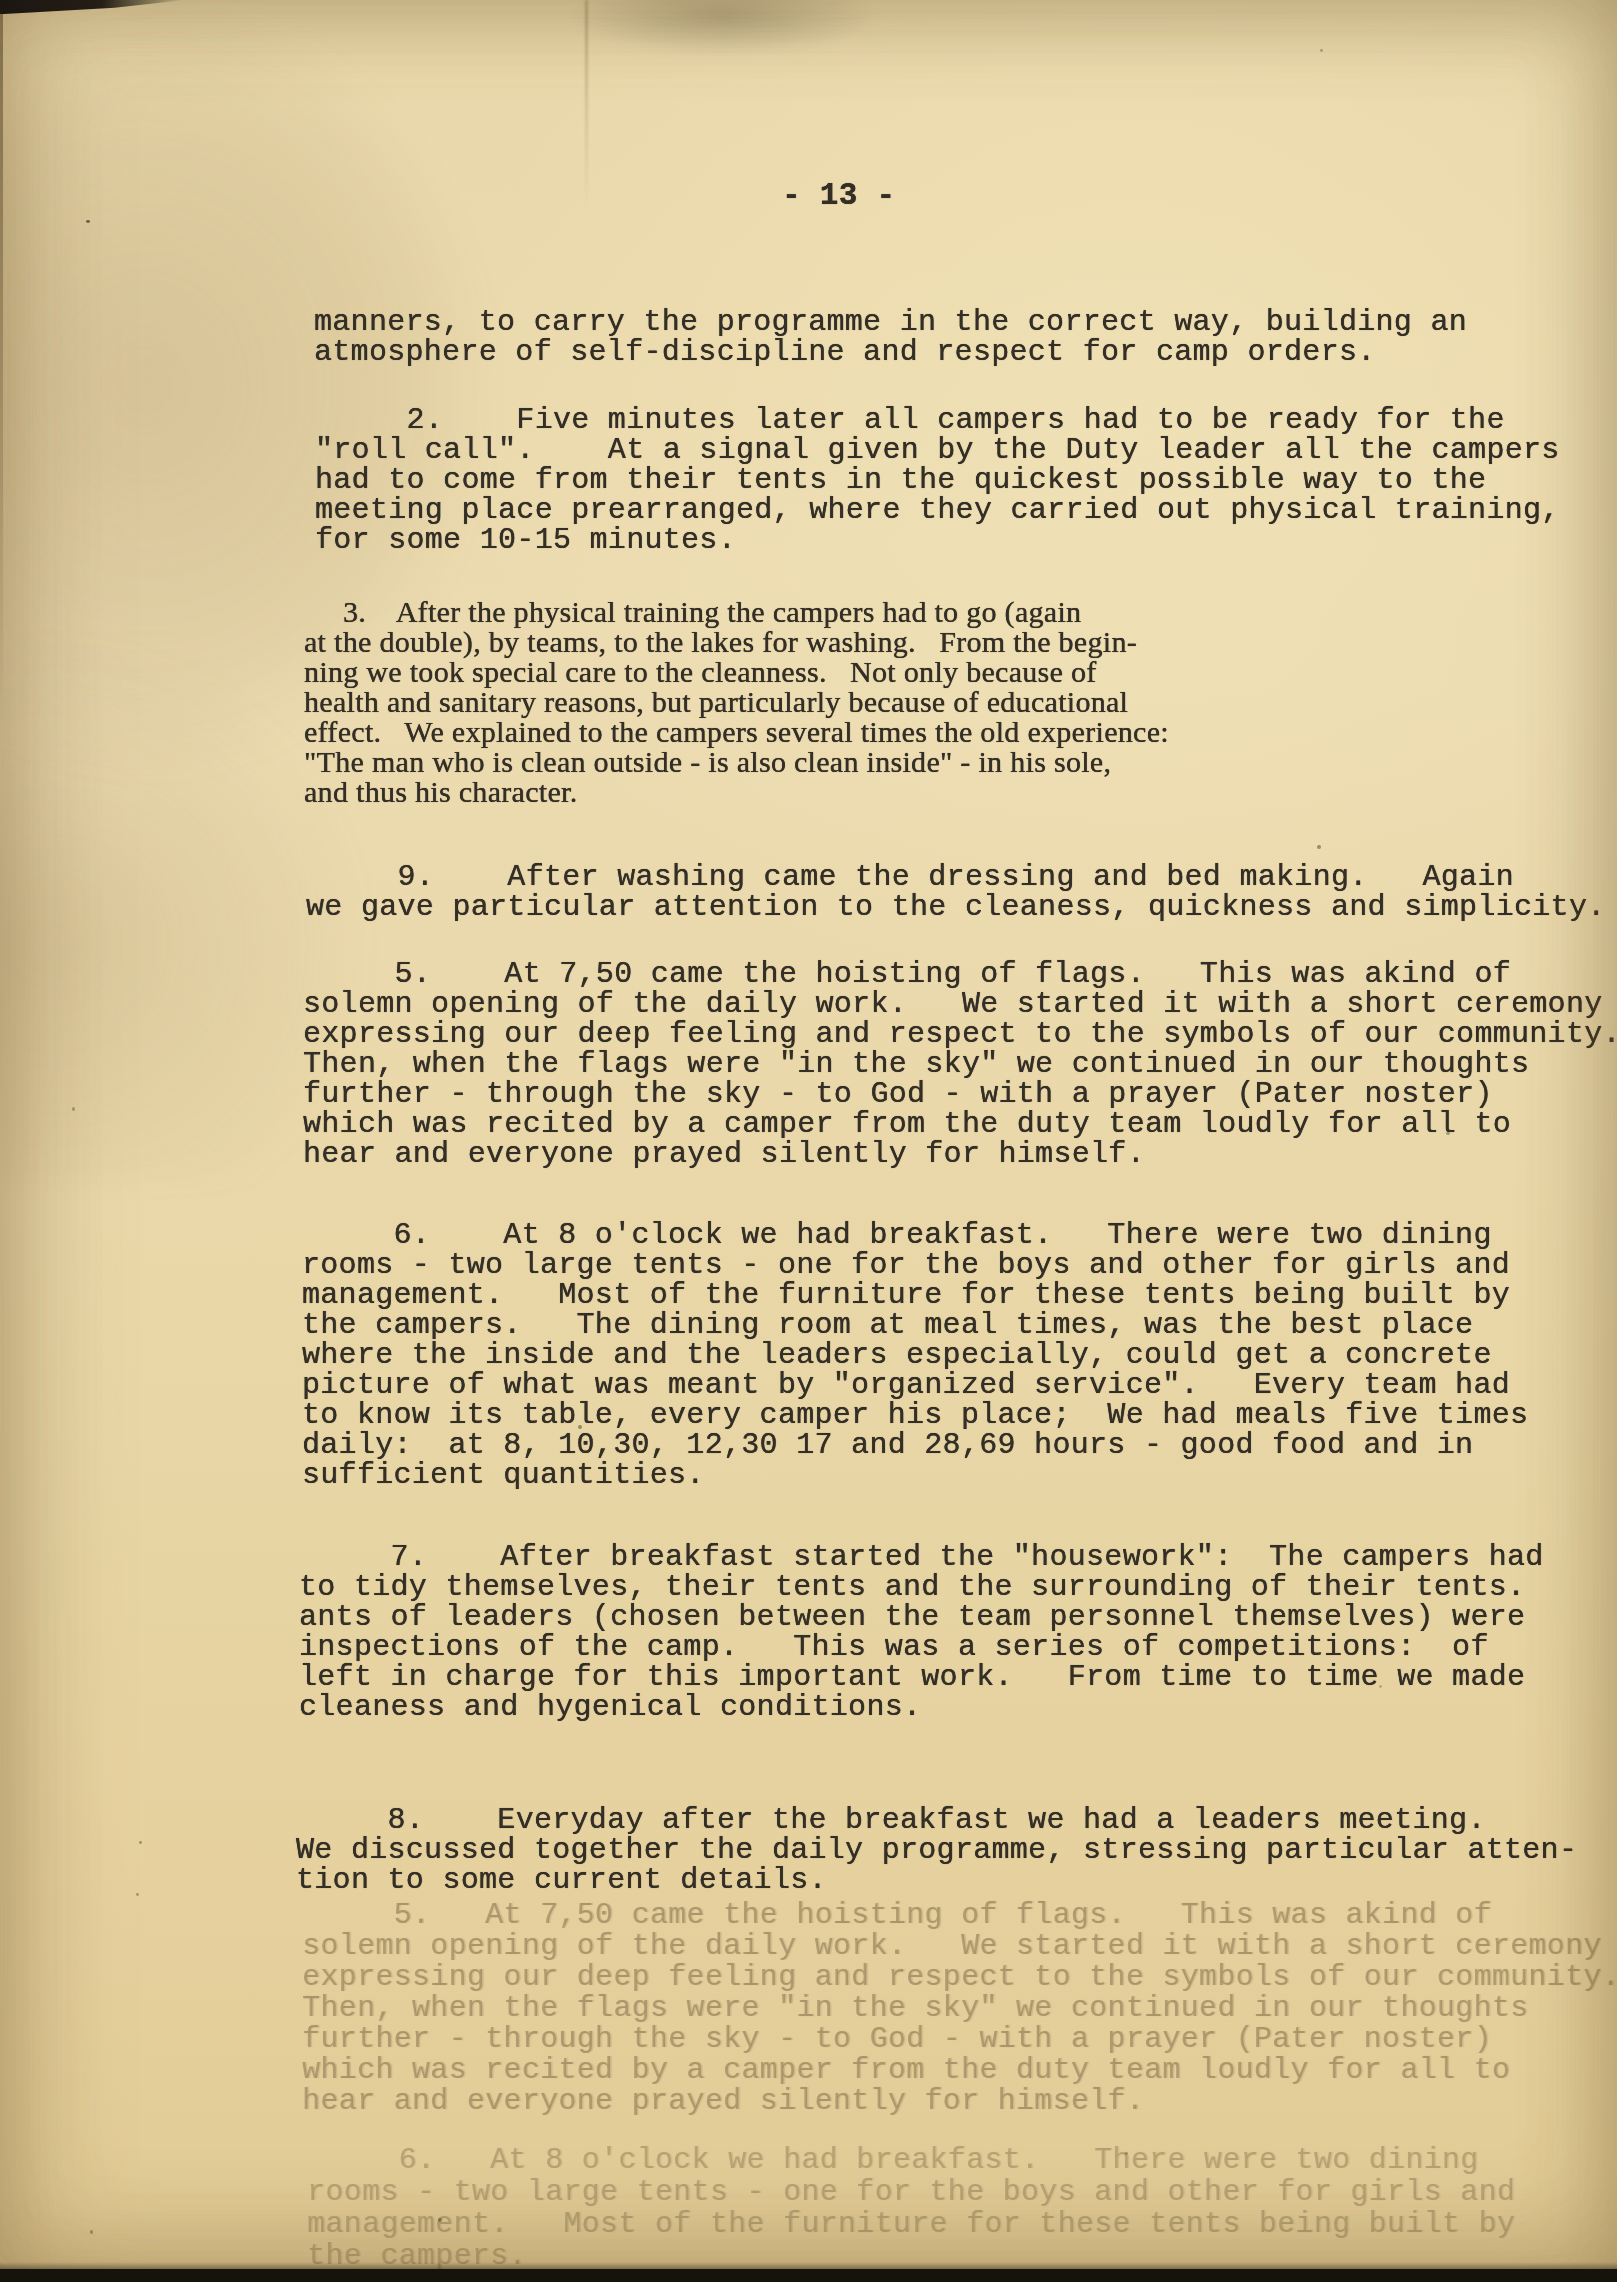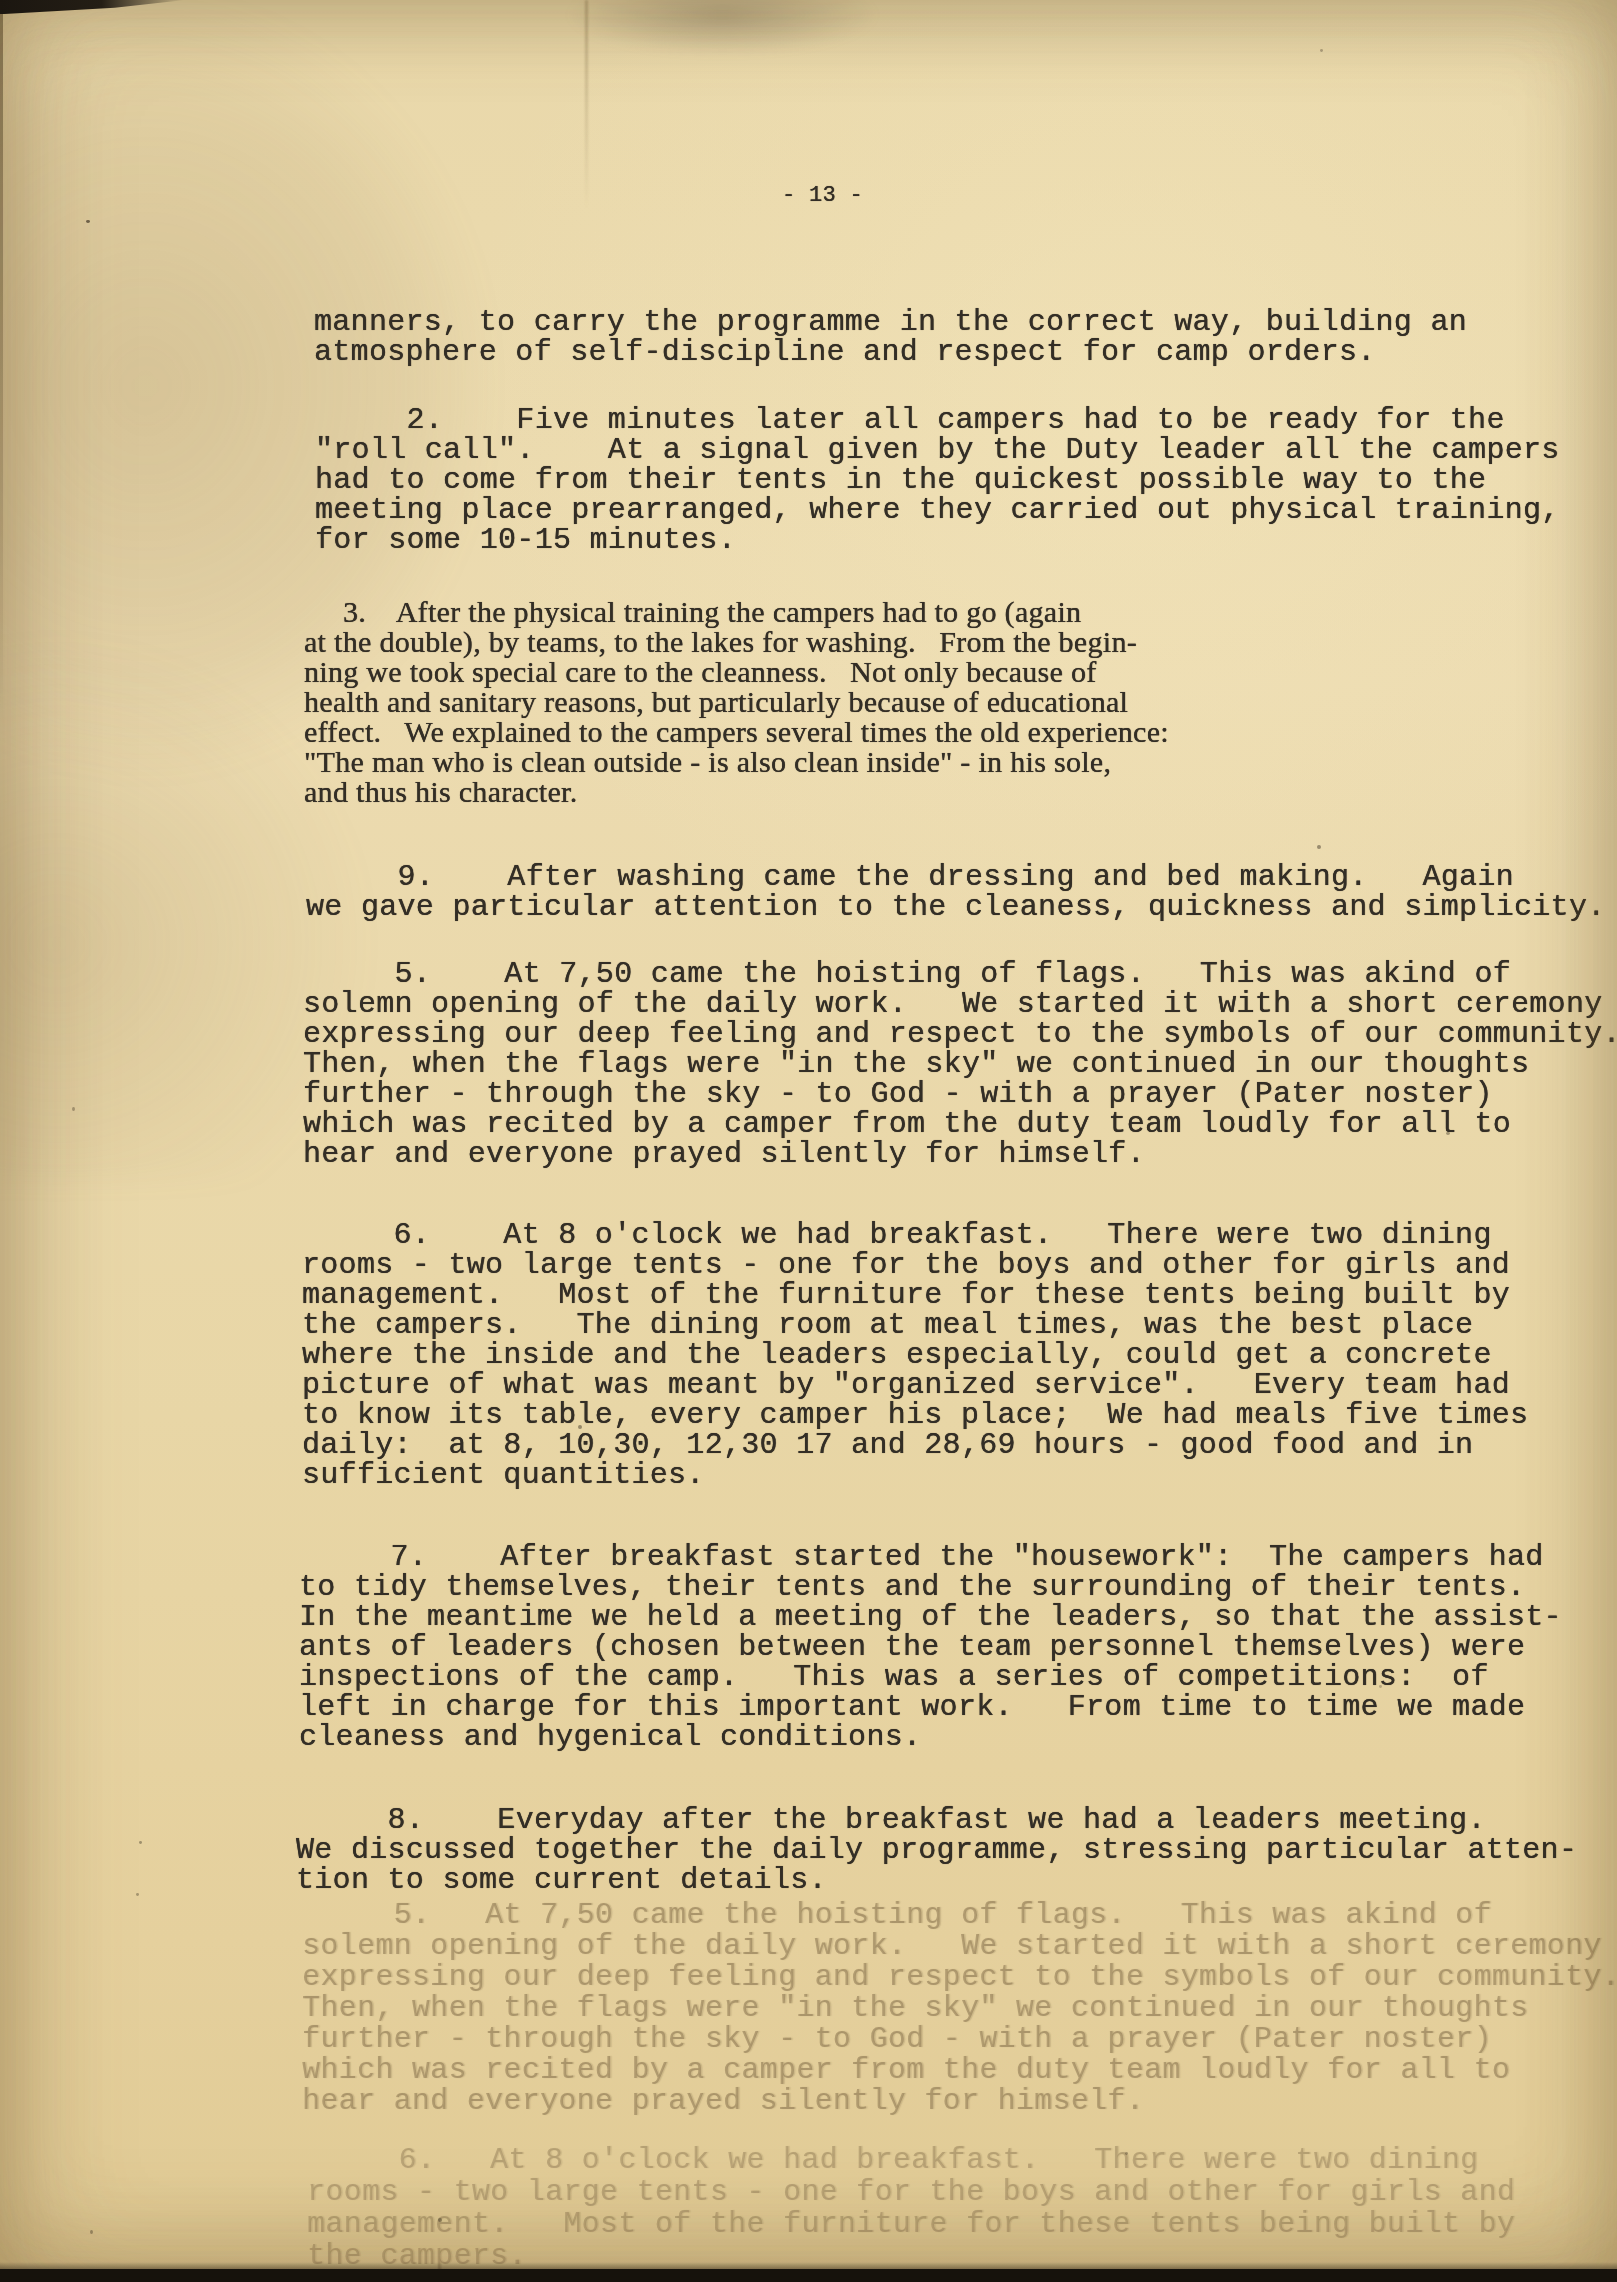--- a/index.html
+++ b/index.html
@@ -62,23 +62,24 @@
   }
   .left-edge-line{
     position:absolute;left:0;top:0;width:2.9px;height:723px;
     background:linear-gradient(to bottom, rgba(60,48,28,0.55), rgba(60,48,28,0));
   }
   .speck{position:absolute;border-radius:50%;background:rgba(52,44,30,0.65);pointer-events:none;}
 
   
   .page-number{
     position:absolute;left:782px;top:181px;
-    font-size:22px;letter-spacing:0.3px;line-height:30px;
+    font-size:31px;letter-spacing:0.3px;line-height:30px;
     color:#332e26;white-space:pre;
     text-shadow:0 0 0.7px rgba(43,38,30,0.95), 0.4px 0.4px 0 rgba(43,38,30,0.30);
+    font-weight:bold;
   }
   .para{
     position:absolute;
     font-size:30px;letter-spacing:0.3px;line-height:30px;
     color:#332e26;
     text-shadow:0 0 0.7px rgba(43,38,30,0.95), 0.4px 0.4px 0 rgba(43,38,30,0.30);
   }
   .tline{white-space:pre;}
   .ghost{
     color:rgba(146,125,86,0.60);
@@ -141,21 +142,20 @@
       <div class="tline">the campers.   The dining room at meal times, was the best place</div>
       <div class="tline">where the inside and the leaders especially, could get a concrete</div>
       <div class="tline">picture of what was meant by "organized service".   Every team had</div>
       <div class="tline">to know its table, every camper his place;  We had meals five times</div>
       <div class="tline">daily:  at 8, 10,30, 12,30 17 and 28,69 hours - good food and in</div>
       <div class="tline">sufficient quantities.</div>
     </div>
   <div class="para" style="left:299px;top:1542px;">
       <div class="tline">     7.    After breakfast started the "housework":  The campers had</div>
       <div class="tline">to tidy themselves, their tents and the surrounding of their tents.</div>
-      <div class="tline">In the meantime we held a meeting of the leaders, so that the assist-</div>
       <div class="tline">ants of leaders (chosen between the team personnel themselves) were</div>
       <div class="tline">inspections of the camp.   This was a series of competitions:  of</div>
       <div class="tline">left in charge for this important work.   From time to time we made</div>
       <div class="tline">cleaness and hygenical conditions.</div>
     </div>
   <div class="para" style="left:296px;top:1805px;">
       <div class="tline">     8.    Everyday after the breakfast we had a leaders meeting.</div>
       <div class="tline">We discussed together the daily programme, stressing particular atten-</div>
       <div class="tline">tion to some current details.</div>
     </div>

